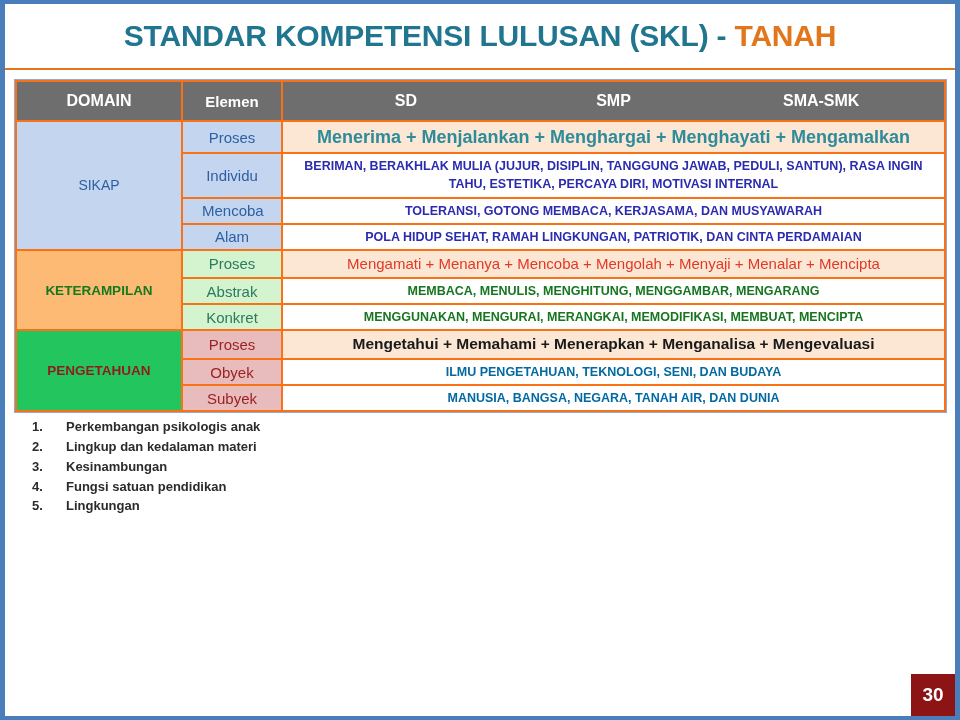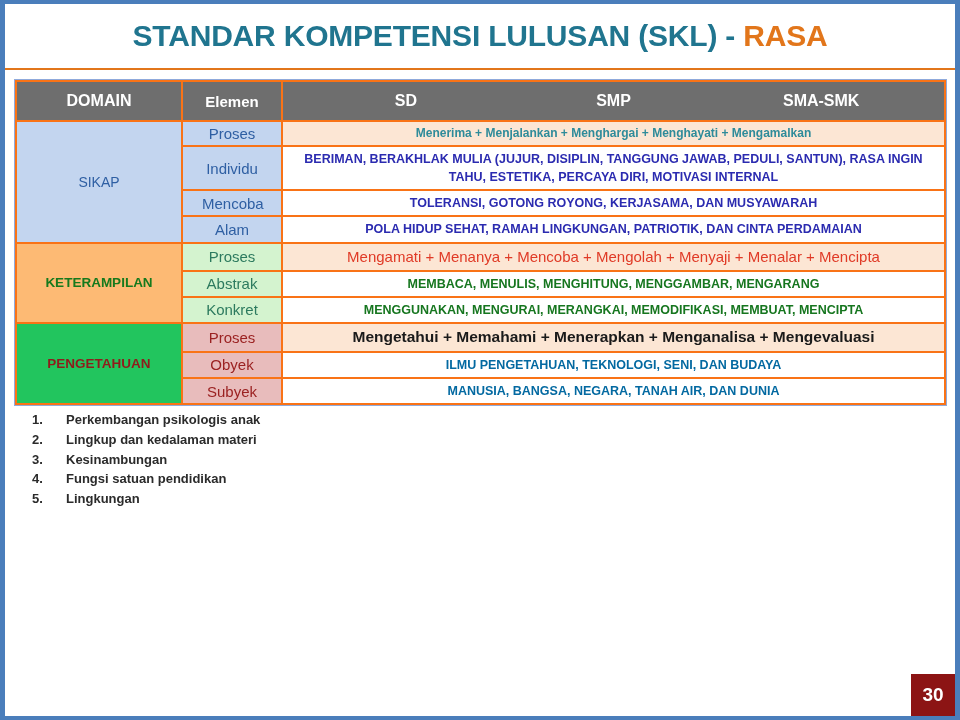--- a/index.html
+++ b/index.html
@@ -105,21 +105,21 @@
   td.elemen.keterampilan { background: #d4f3cf; color: #2c7a5e; }
   td.elemen.pengetahuan  { background: #e8bcbc; color: #9b2222; }
 
   
   td.content { background: #ffffff; }
   td.content.proses { background: #fce6d4; }
 
   .c-sikap-proses {
     color: #2e8b9a;
     font-weight: bold;
-    font-size: 12px;
+    font-size: 18px;
     line-height: 1.35;
   }
   .c-sikap-caps {
     color: #2b2bb0;
     font-weight: bold;
     font-size: 12.5px;
     line-height: 1.45;
   }
   .c-ket-proses {
     color: #e03a26;
@@ -184,21 +184,21 @@
     justify-content: center;
   }
 </style>
 </head>
 <body>
 
 <div class="slide">
 
   <div class="title-band">
     <div class="title-text">
-      <span>STANDAR KOMPETENSI LULUSAN (SKL) - </span><span class="title-accent">RASA</span>
+      <span>STANDAR KOMPETENSI LULUSAN (SKL) - </span><span class="title-accent">TANAH</span>
     </div>
   </div>
   <div class="title-rule"></div>
 
   <div class="table-wrap">
     <table class="skl">
       <colgroup>
         <col class="c-domain">
         <col class="c-elemen">
         <col class="c-content">
@@ -226,21 +226,21 @@
         </tr>
         <tr>
           <td class="elemen sikap">Individu</td>
           <td class="content">
             <div class="c-sikap-caps">BERIMAN, BERAKHLAK MULIA (JUJUR, DISIPLIN, TANGGUNG JAWAB, PEDULI, SANTUN), RASA INGIN TAHU, ESTETIKA, PERCAYA DIRI, MOTIVASI INTERNAL</div>
           </td>
         </tr>
         <tr>
           <td class="elemen sikap">Mencoba</td>
           <td class="content">
-            <div class="c-sikap-caps">TOLERANSI, GOTONG ROYONG, KERJASAMA, DAN MUSYAWARAH</div>
+            <div class="c-sikap-caps">TOLERANSI, GOTONG MEMBACA, KERJASAMA, DAN MUSYAWARAH</div>
           </td>
         </tr>
         <tr>
           <td class="elemen sikap">Alam</td>
           <td class="content">
             <div class="c-sikap-caps">POLA HIDUP SEHAT, RAMAH LINGKUNGAN, PATRIOTIK, DAN CINTA PERDAMAIAN</div>
           </td>
         </tr>
 
         <tr>

